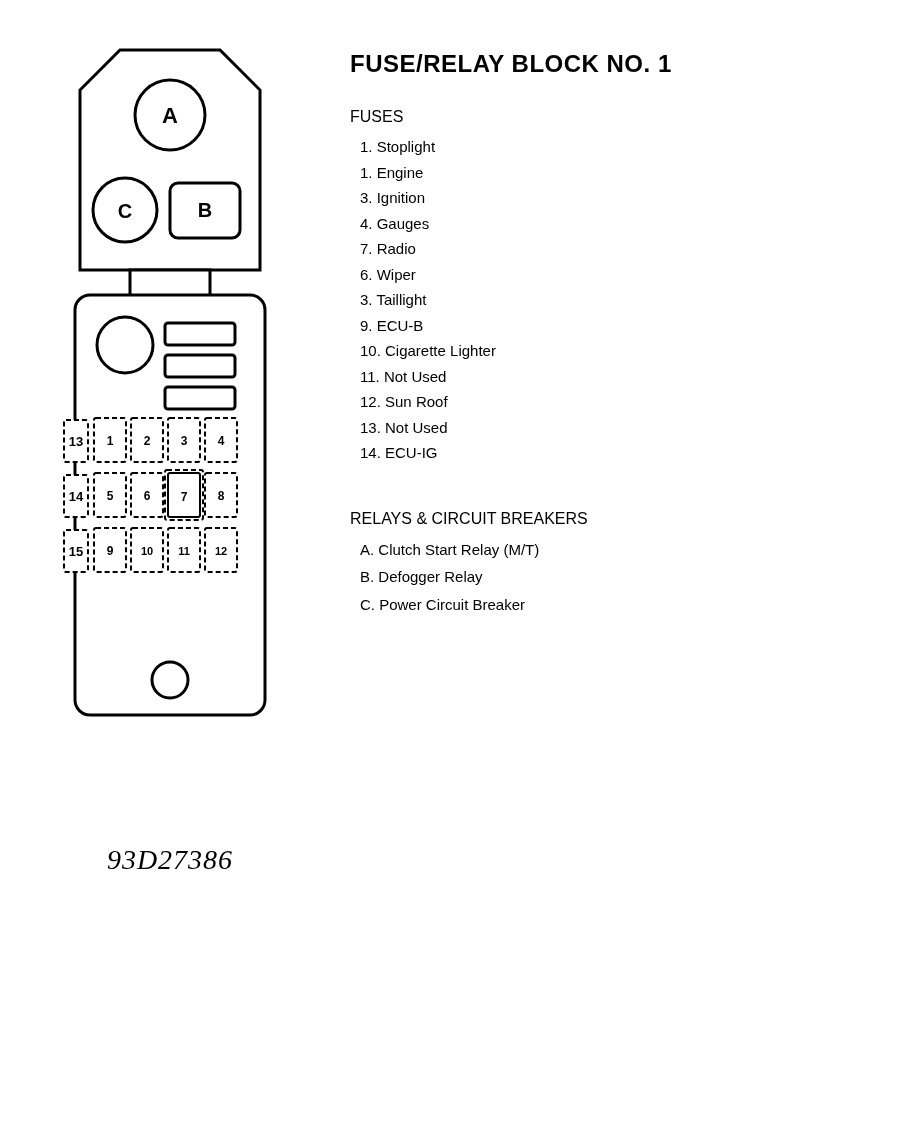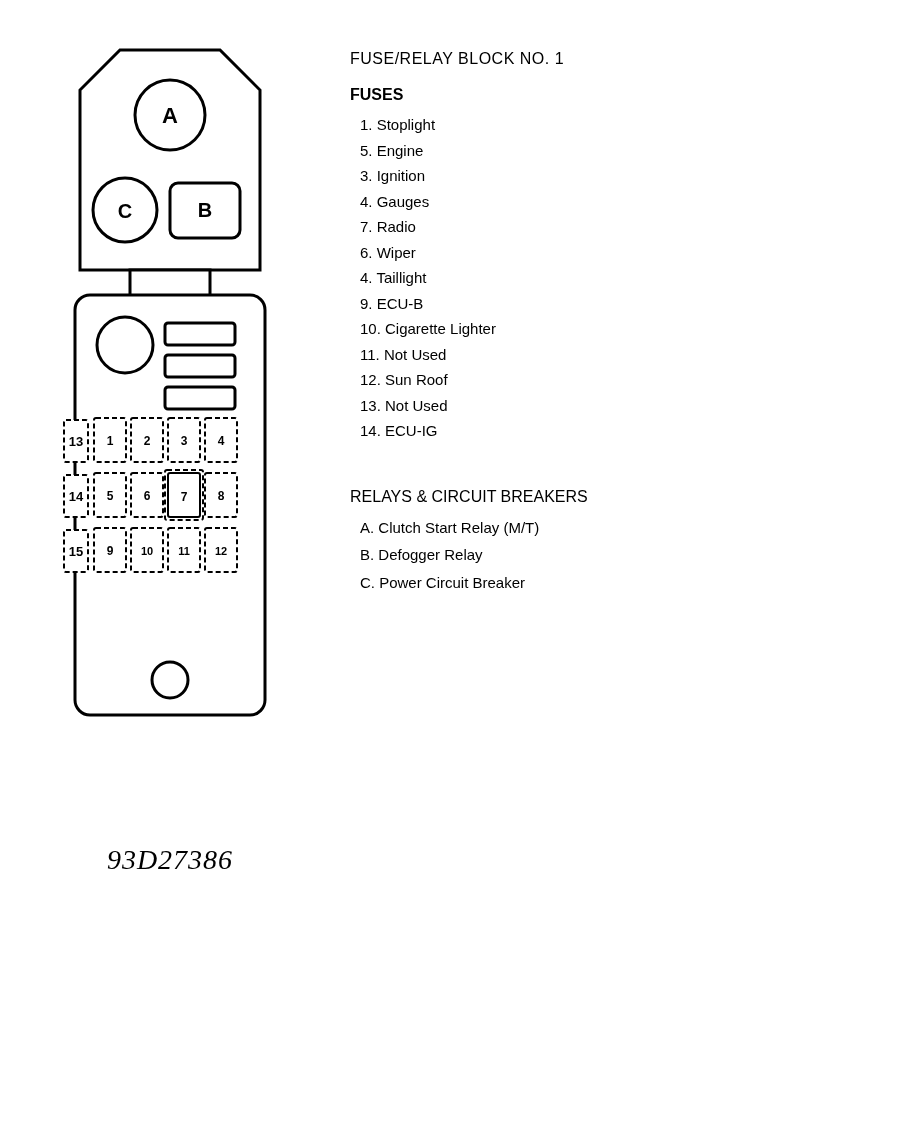--- a/index.html
+++ b/index.html
@@ -40,29 +40,29 @@
       letter-spacing: 1px;
     }
 
     
     .info-section {
       flex: 1;
       padding-top: 10px;
     }
 
     .block-title {
+      font-size: 24px;
+      font-weight: bold;
+      margin-bottom: 30px;
+      letter-spacing: 0.5px;
+    }
+
+    .fuses-label {
       font-size: 16px;
       font-weight: normal;
-      margin-bottom: 18px;
-      letter-spacing: 0.5px;
-    }
-
-    .fuses-label {
-      font-size: 16px;
-      font-weight: bold;
       margin-bottom: 8px;
       margin-top: 16px;
     }
 
     .fuse-list {
       list-style: none;
       margin-bottom: 33px;
     }
 
     .fuse-list li {
@@ -170,26 +170,26 @@
   </div>
 
   <div class="info-section">
 
     <div class="block-title">FUSE/RELAY BLOCK NO. 1</div>
 
     <div class="fuses-label">FUSES</div>
 
     <ul class="fuse-list">
     <li>1.  Stoplight</li>
-        <li>5.  Engine</li>
+        <li>1.  Engine</li>
         <li>3.  Ignition</li>
         <li>4.  Gauges</li>
         <li>7.  Radio</li>
         <li>6.  Wiper</li>
-        <li>4.  Taillight</li>
+        <li>3.  Taillight</li>
         <li>9.  ECU-B</li>
         <li>10. Cigarette Lighter</li>
         <li>11. Not Used</li>
         <li>12. Sun Roof</li>
         <li>13. Not Used</li>
         <li>14. ECU-IG</li>
       </ul>
 
     <div class="relays-label">RELAYS &amp; CIRCUIT BREAKERS</div>
 

